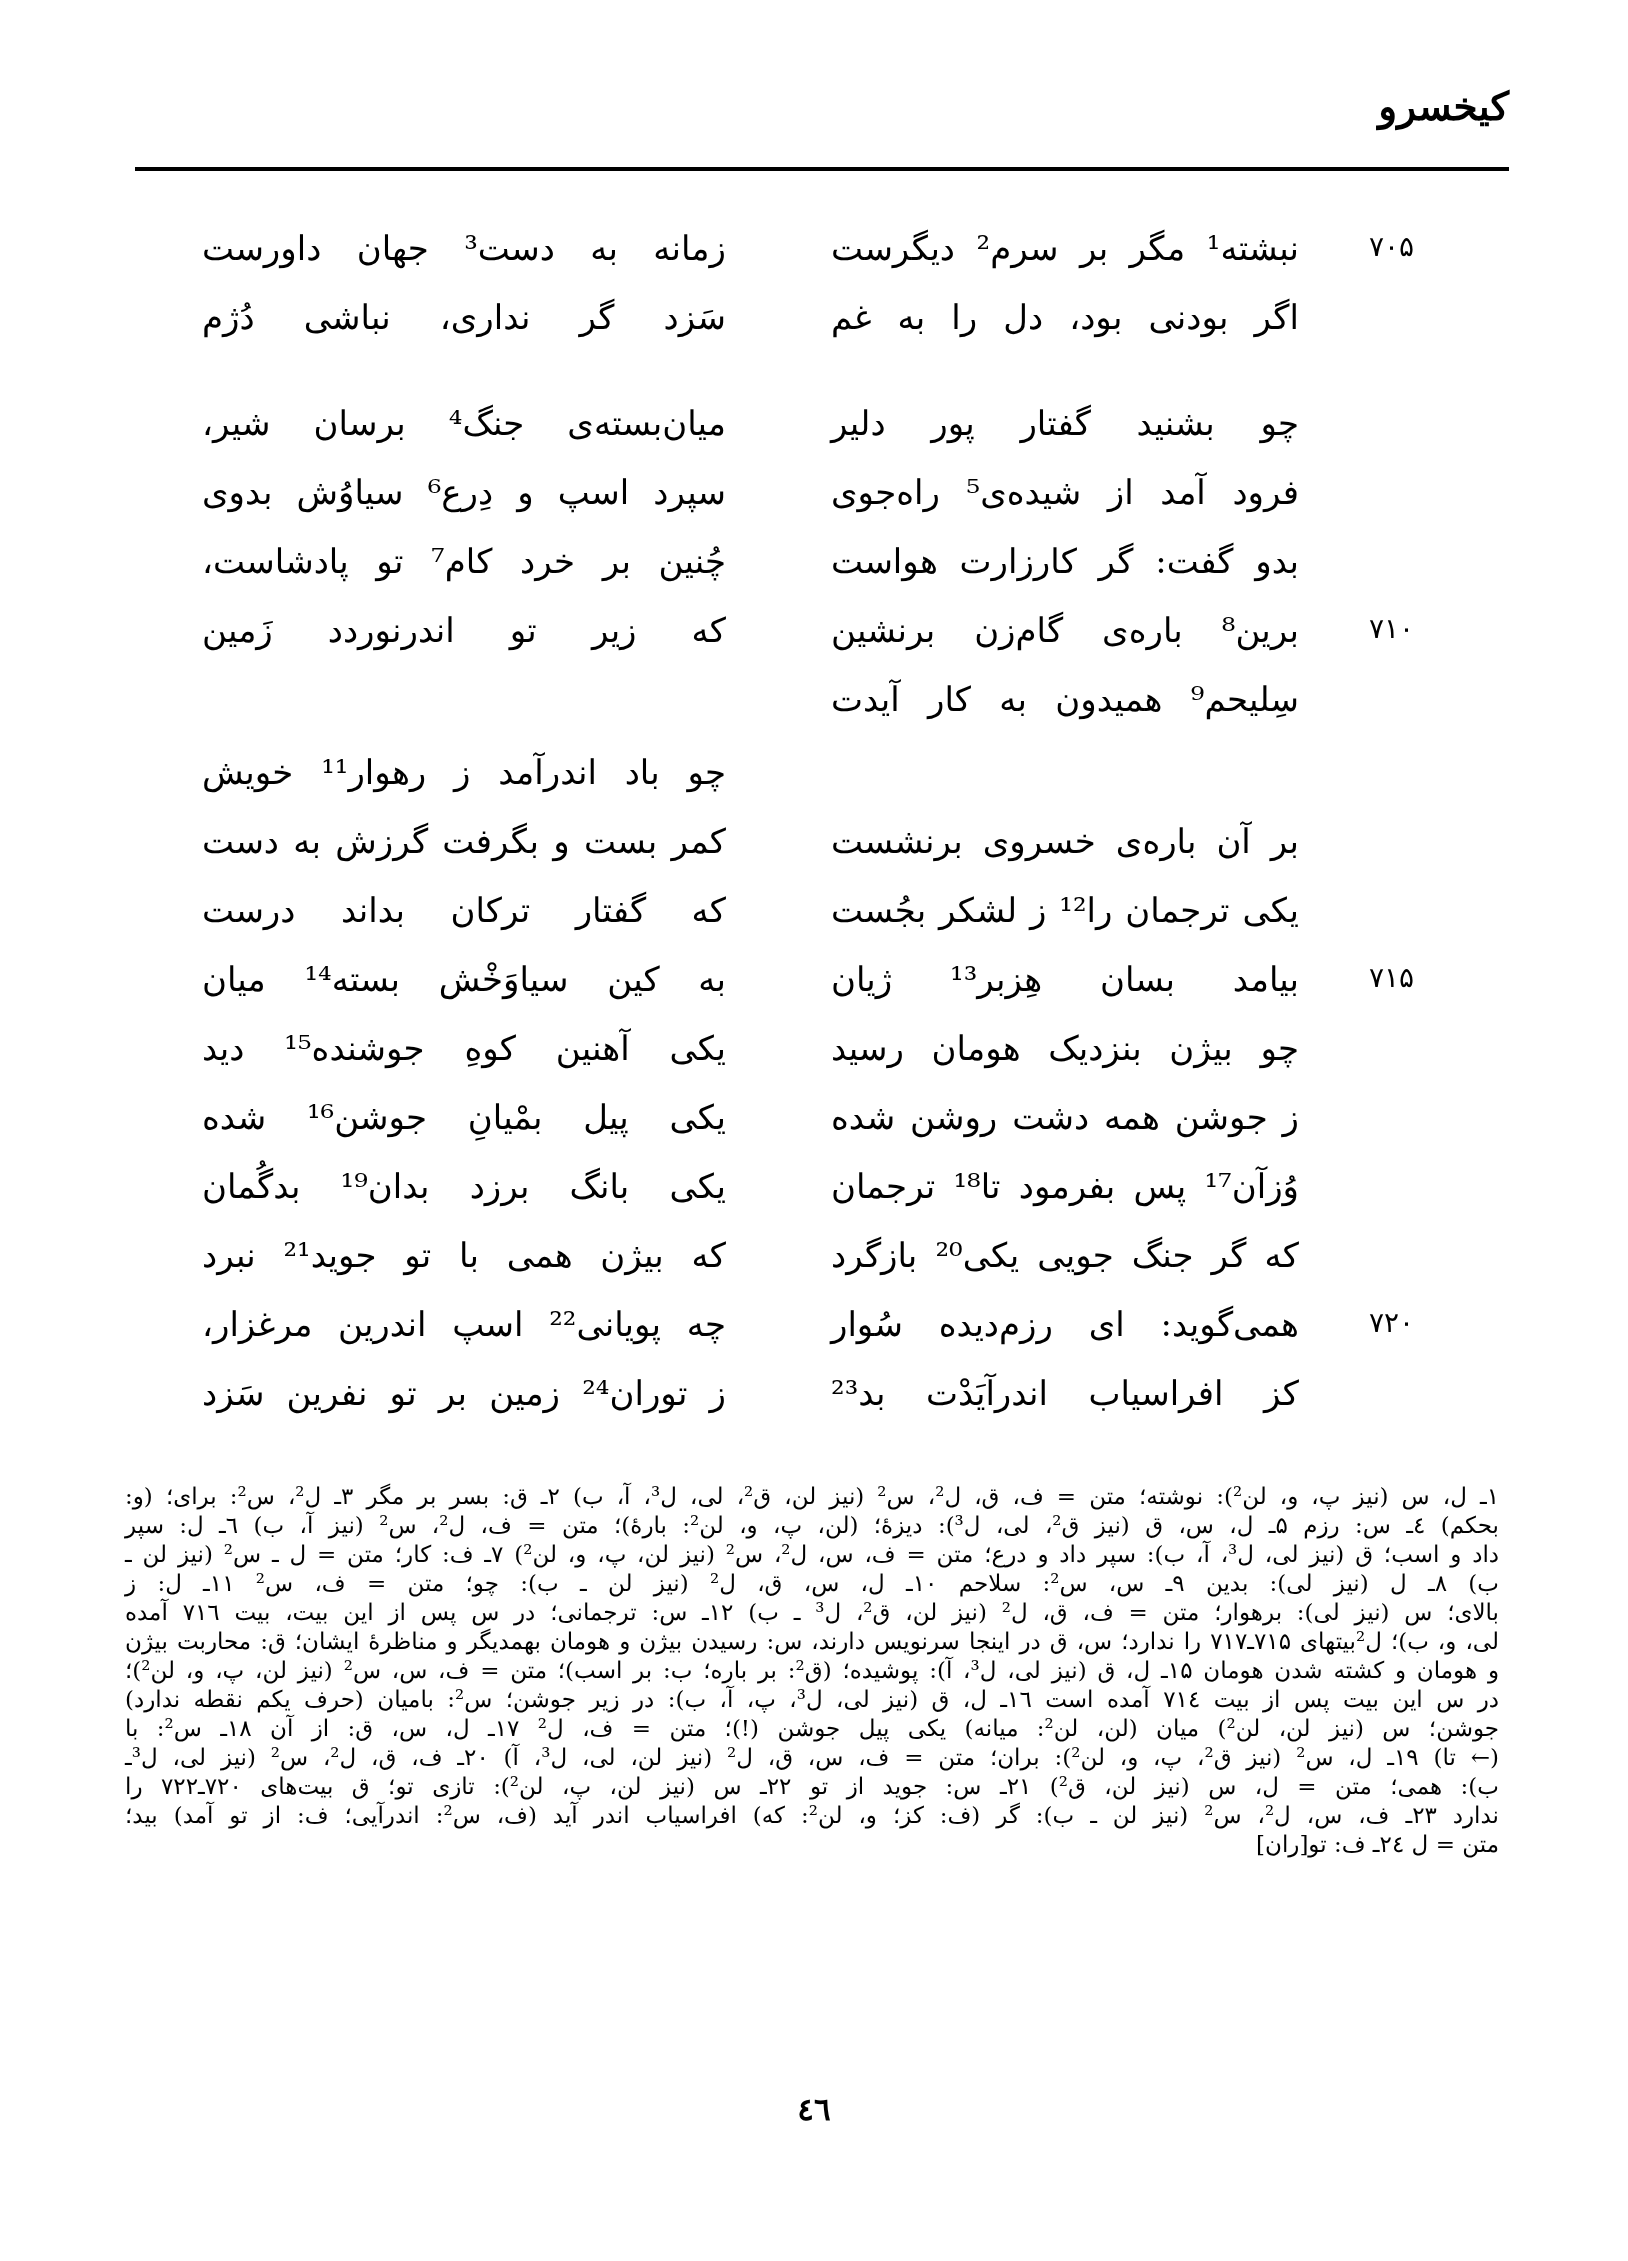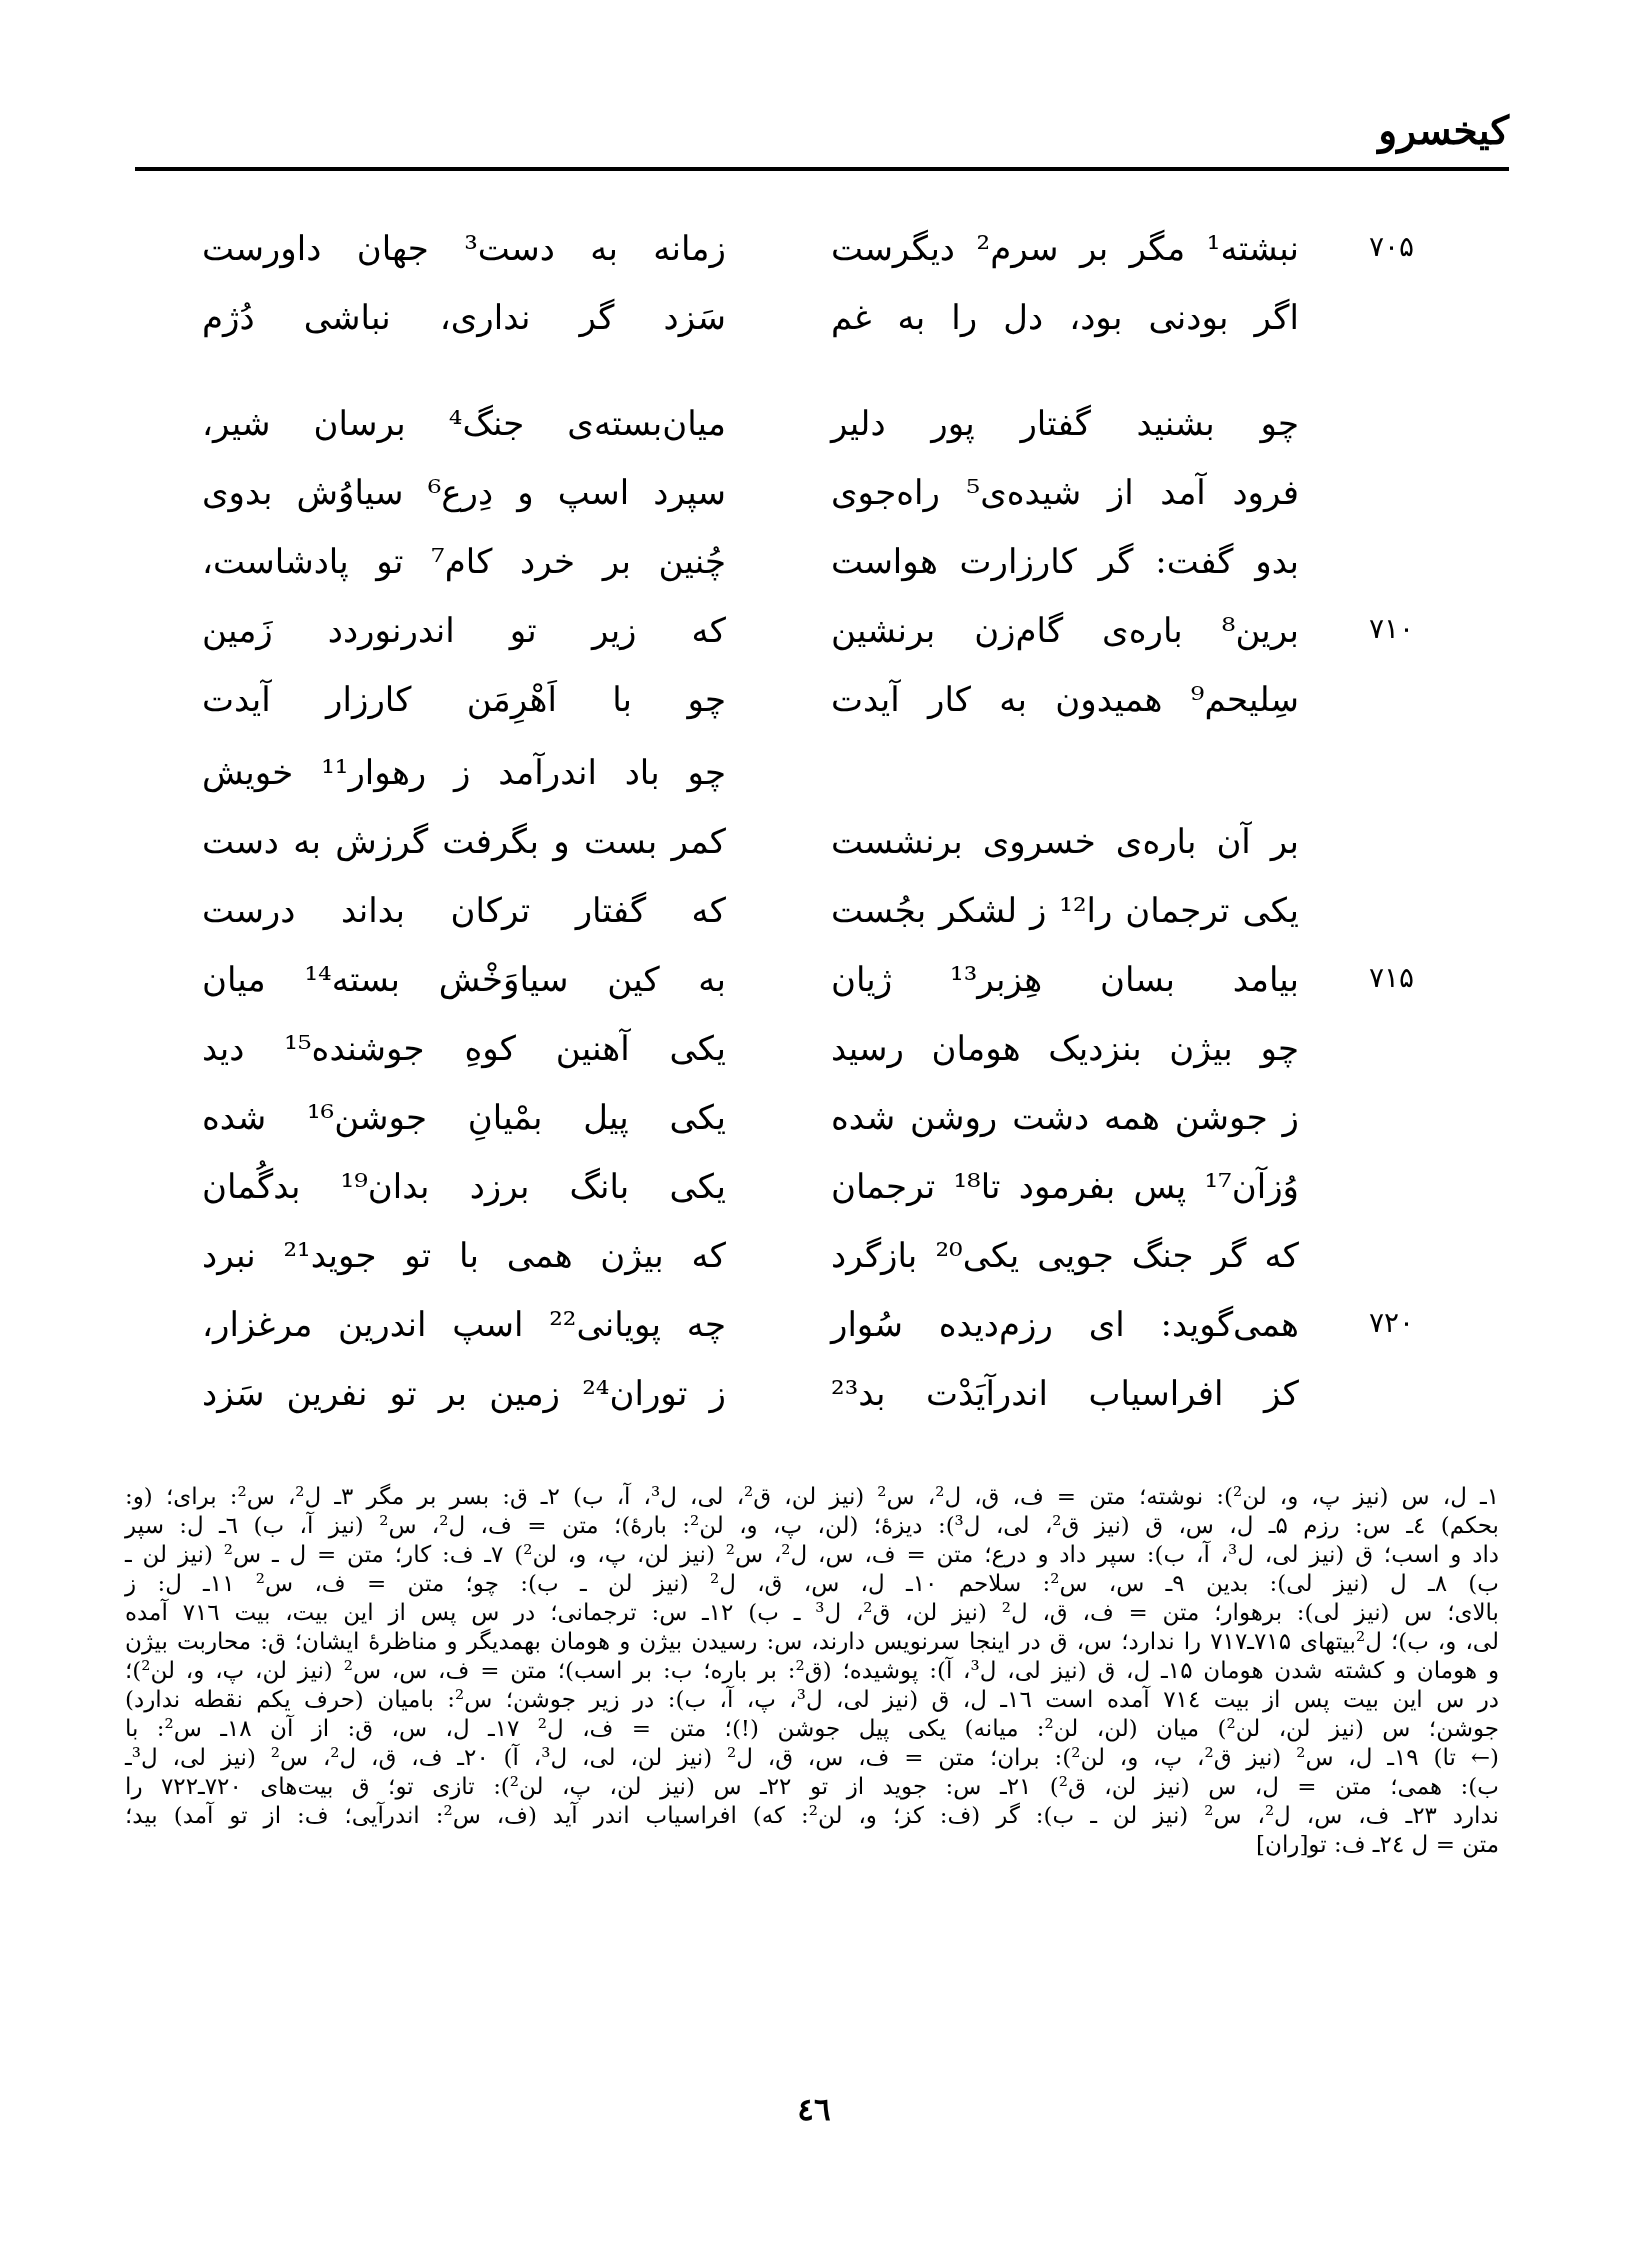--- a/index.html
+++ b/index.html
@@ -1,21 +1,21 @@
 <!DOCTYPE html>
 <html style="font-size:11.2px"><head>
 <meta charset="utf-8">
 <style>
   html, body { margin:0; padding:0; background:#ffffff; }
   body { width:1628px; height:2261px; position:relative; overflow:hidden; color:#000;
          font-family:"DejaVu Serif", serif; }
   .page { position:absolute; left:0; top:0; width:1628px; height:2261px; direction:rtl; }
 
   .header { position:absolute; right:119px; top:78px; width:1374px; }
-  .header-title { position:absolute; right:0; top:0; font-size:39px; font-weight:bold; line-height:56px;margin-top:24px; }
+  .header-title { position:absolute; right:0; top:0; font-size:39px; font-weight:bold; line-height:56px; }
   .header-rule { position:absolute; right:0; top:89px; width:1374px; height:3.5px; background:#000; }
 
   .stanza { position:absolute; right:0; width:1628px; }
   .couplet { position:relative; height:69px; }
   .verse-num { position:absolute; right:168px; top:12.6px; font-size:28px; width:91px; text-align:left; direction:rtl; }
   .hemistich-r { position:absolute; right:329px; width:468px; top:0; font-size:34px; line-height:63px;
                  text-align:justify; text-align-last:justify; white-space:nowrap; }
   .hemistich-l { position:absolute; right:902px; width:524px; top:0; font-size:34px; line-height:63px;
                  text-align:justify; text-align-last:justify; white-space:nowrap;margin-left:27px; }
 
@@ -66,21 +66,20 @@
       <span class="hemistich-l">چُنین بر خرد کام⁷ تو پادشاست،</span>
     </div>
     <div class="couplet">
       <span class="verse-num">۷۱۰</span>
       <span class="hemistich-r">برین⁸ باره‌ی گام‌زن برنشین</span>
       <span class="hemistich-l">که زیر تو اندرنوردد زَمین</span>
     </div>
     <div class="couplet">
       <span class="verse-num"></span>
       <span class="hemistich-r">سِلیحم⁹ همیدون به کار آیدت</span>
-      <span class="hemistich-l">چو با اَهْرِمَن کارزار آیدت</span>
     </div>
   </div>
 
   <div class="stanza" style="top:741px;">
     <div class="couplet">
       <span class="verse-num"></span>
       <span class="hemistich-l">چو باد اندرآمد ز رهوار¹¹ خویش</span>
     </div>
     <div class="couplet">
       <span class="verse-num"></span>

